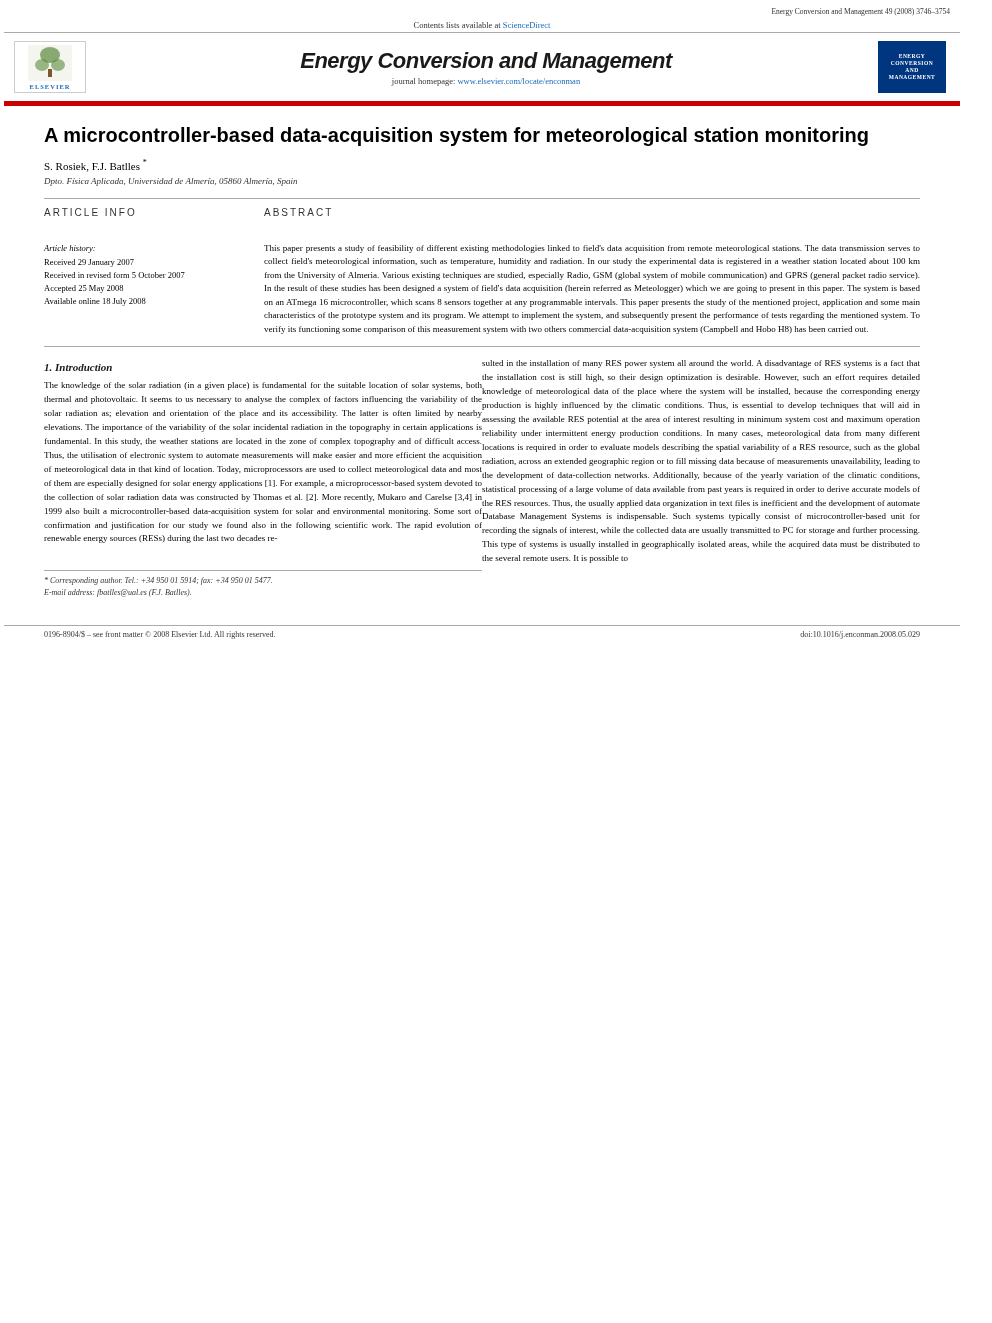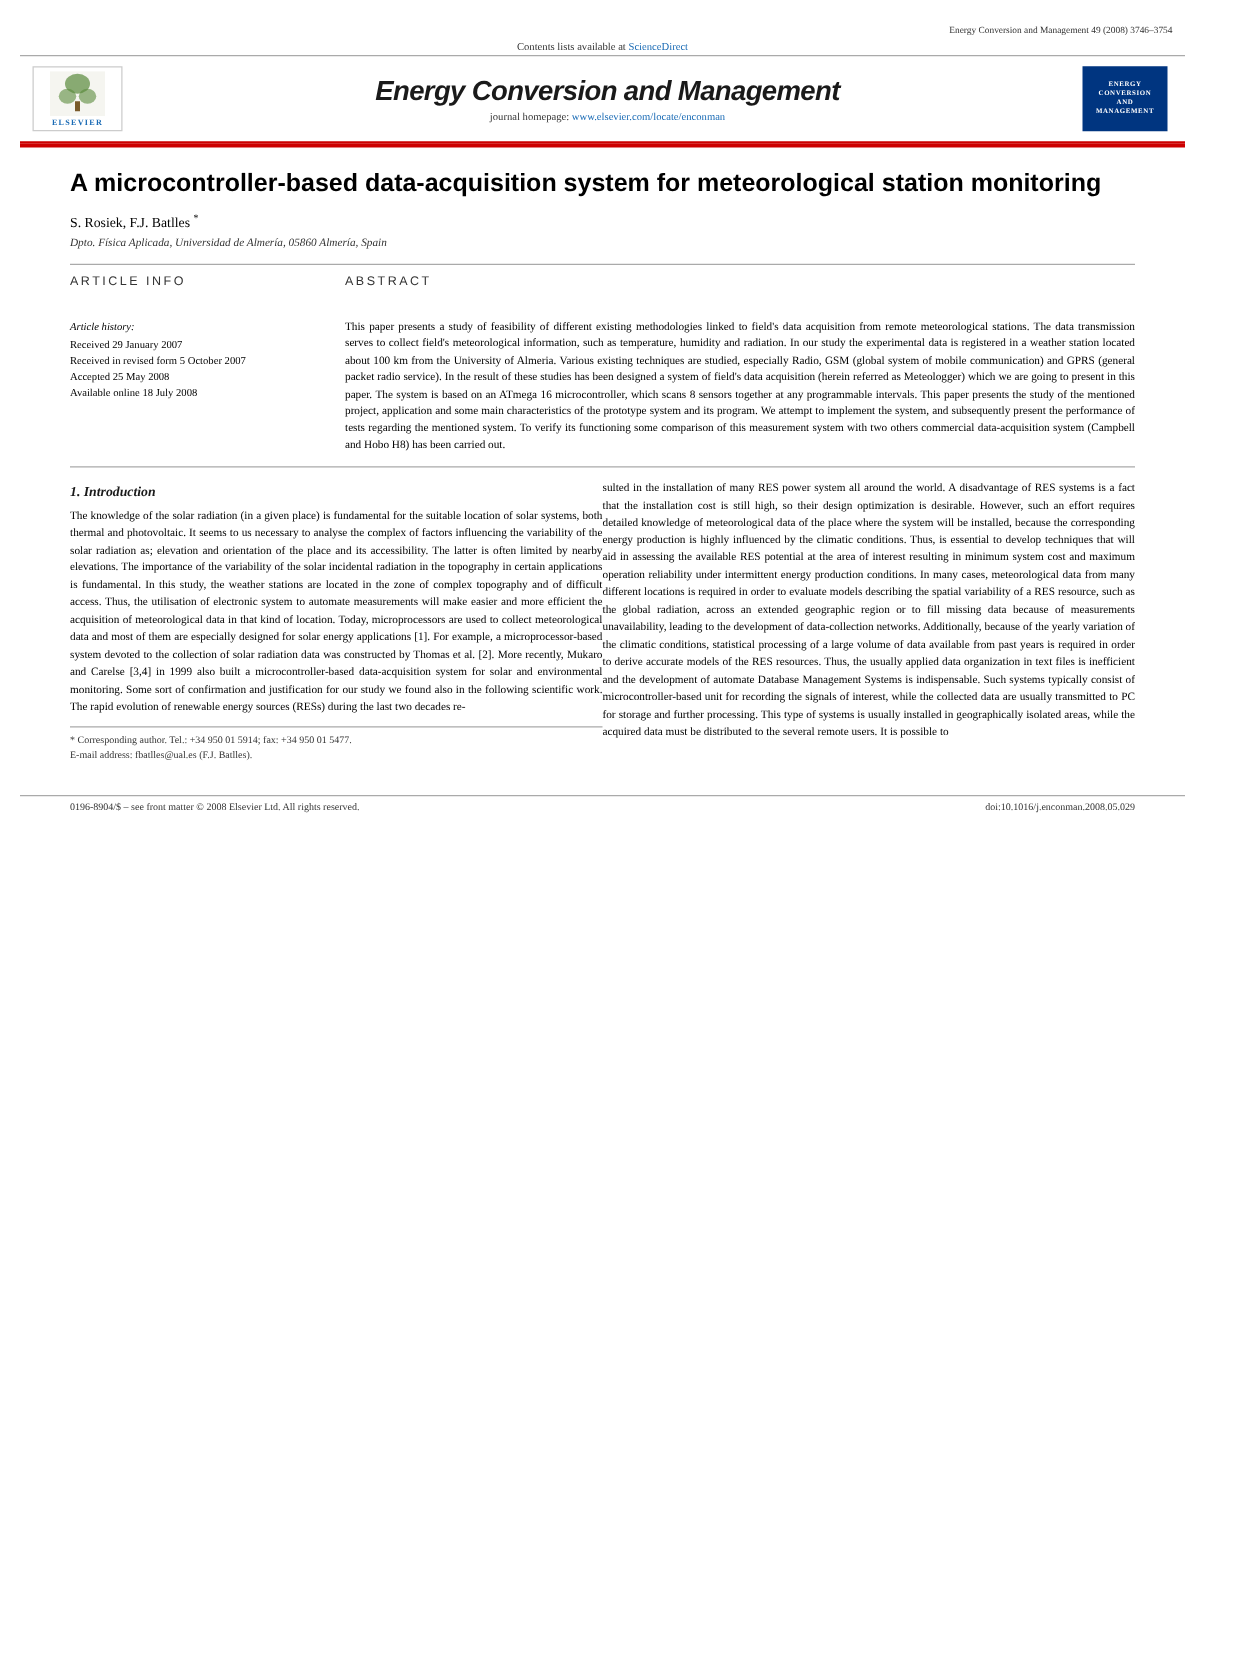--- a/index.html
+++ b/index.html
@@ -8,21 +8,21 @@
       font-size: 10px;
       background: #fff;
       color: #000;
       width: 992px;
       min-height: 1323px;
     }
     .page {
       width: 964px;
       min-height: 1323px;
       background: #fff;
-      padding: 16px;
+      padding: 4px;
     }
     
     .journal-header {
       border-bottom: 2px solid #c00;
       padding: 0 0 4px 0;
       margin-bottom: 0;
     }
     .journal-top-bar {
       text-align: center;
       font-size: 8.5px;
@@ -217,25 +217,26 @@
       margin-bottom: 6px;
       margin-top: 4px;
     }
     .body-text {
       font-size: 9px;
       line-height: 1.55;
       text-align: justify;
     }
     .footnote-section {
       border-top: 1px solid #aaa;
-      margin-top: 8px;
+      margin-top: 24px;
       padding-top: 4px;
       font-size: 8px;
       line-height: 1.5;
       color: #333;
+      font-style: italic;
     }
     
     .page-footer {
       margin-top: 10px;
       border-top: 1px solid #aaa;
       padding-top: 4px;
       font-size: 8px;
       color: #333;
       display: flex;
       justify-content: space-between;

